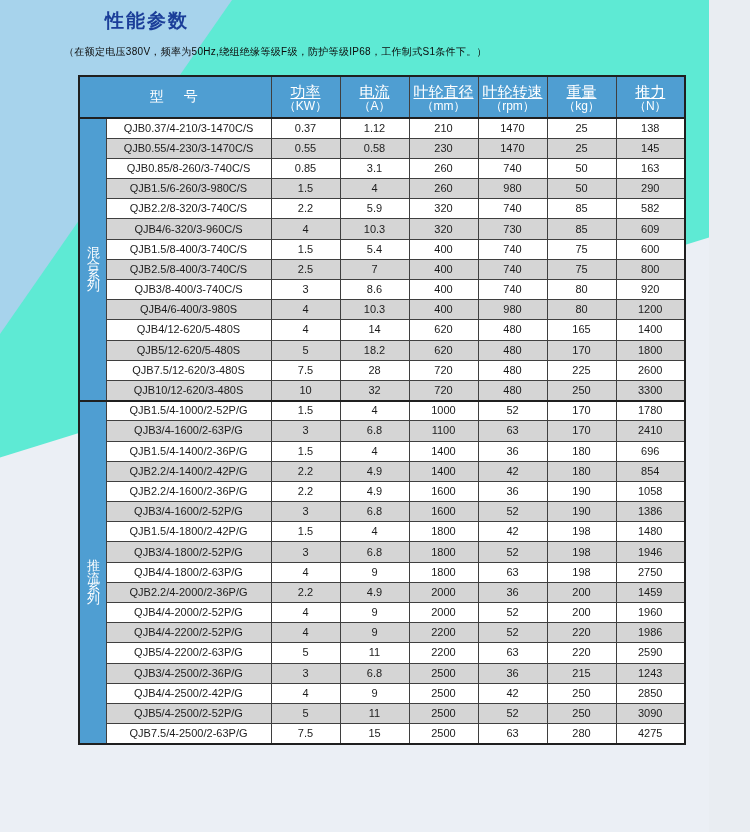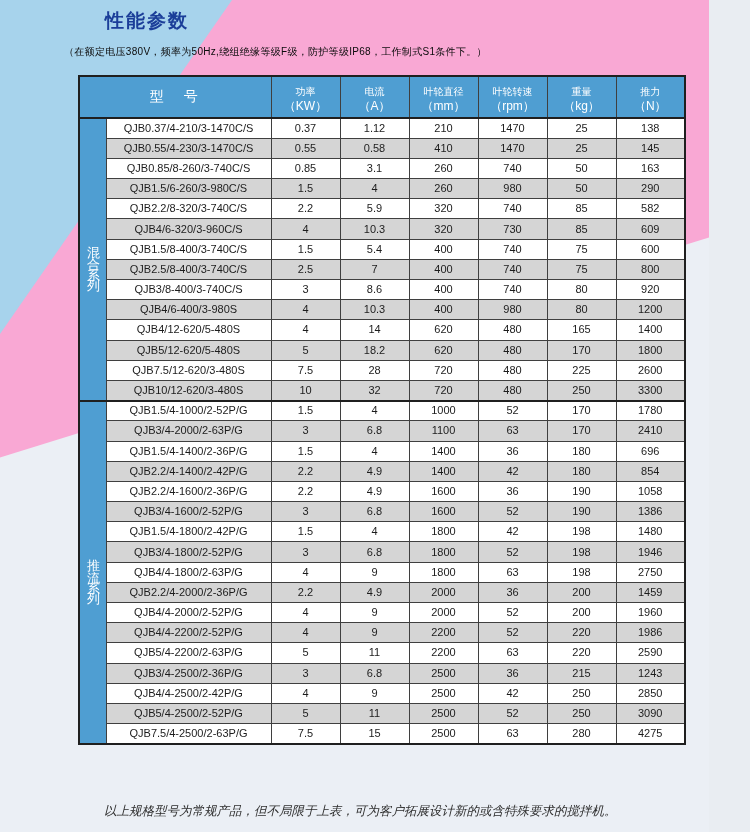--- a/index.html
+++ b/index.html
@@ -1,20 +1,20 @@
 <!DOCTYPE html>
 <html><head>
 <meta charset="utf-8">
 <style>
   * { margin:0; padding:0; box-sizing:border-box; }
   html,body { background:#e9edf2; }
   .canvas {
     position:relative;
     width:709px; height:832px;
-    background:#f9a8d4;
+    background:#5eead4;
     overflow:hidden;
     font-family:"Liberation Sans", sans-serif;
   }
   
   .bg-bottom {
     position:absolute; left:0; top:0; width:750px; height:832px;
     background:#ebeff5;
     clip-path:polygon(0 55%, 100% 27%, 100% 100%, 0 100%);
   }
   .bg-triangle {
@@ -44,21 +44,21 @@
     text-align:center; vertical-align:middle;
     padding:0; overflow:hidden;
   }
   .spec thead th {
     background:#4f9ed2; color:#ffffff;
     height:42px; font-weight:normal;
     border-bottom:2px solid #1f1f1f;
     margin-top:28px;
   }
   .spec thead th.model-h { font-size:14px; letter-spacing:3px; }
-  .hname { font-size:10px; line-height:15px; margin-top:3px; }
+  .hname { font-size:15px; line-height:15px; margin-top:3px;text-decoration:underline; }
   .hunit { font-size:12px; line-height:15px; }
   .spec tbody td {
     height:20.2px; font-size:11px; color:#1c1c1c;
     background:#ffffff; line-height:1;
   }
   .spec tbody tr.gray td { background:#d5d5d5; }
   .spec tbody td.series,
   .spec tbody tr.gray td.series {
     background:#4f9ed2;
   }
@@ -136,21 +136,21 @@
           <td class="val">1.12</td>
           <td class="val">210</td>
           <td class="val">1470</td>
           <td class="val">25</td>
           <td class="val">138</td>
         </tr>
         <tr class="gray">
           <td class="model">QJB0.55/4-230/3-1470C/S</td>
           <td class="val">0.55</td>
           <td class="val">0.58</td>
-          <td class="val">410</td>
+          <td class="val">230</td>
           <td class="val">1470</td>
           <td class="val">25</td>
           <td class="val">145</td>
         </tr>
         <tr class="white">
           <td class="model">QJB0.85/8-260/3-740C/S</td>
           <td class="val">0.85</td>
           <td class="val">3.1</td>
           <td class="val">260</td>
           <td class="val">740</td>
@@ -260,21 +260,21 @@
           <td rowspan="17" class="series"><div class="series-label">推流系列</div></td>
           <td class="model">QJB1.5/4-1000/2-52P/G</td>
           <td class="val">1.5</td>
           <td class="val">4</td>
           <td class="val">1000</td>
           <td class="val">52</td>
           <td class="val">170</td>
           <td class="val">1780</td>
         </tr>
         <tr class="gray">
-          <td class="model">QJB3/4-2000/2-63P/G</td>
+          <td class="model">QJB3/4-1600/2-63P/G</td>
           <td class="val">3</td>
           <td class="val">6.8</td>
           <td class="val">1100</td>
           <td class="val">63</td>
           <td class="val">170</td>
           <td class="val">2410</td>
         </tr>
         <tr class="white">
           <td class="model">QJB1.5/4-1400/2-36P/G</td>
           <td class="val">1.5</td>
@@ -406,14 +406,13 @@
           <td class="val">7.5</td>
           <td class="val">15</td>
           <td class="val">2500</td>
           <td class="val">63</td>
           <td class="val">280</td>
           <td class="val">4275</td>
         </tr>
       </tbody>
   </table>
 
-  <div class="note note-2">以上规格型号为常规产品，但不局限于上表，可为客户拓展设计新的或含特殊要求的搅拌机。</div>
 </div>
 
 </body></html>

